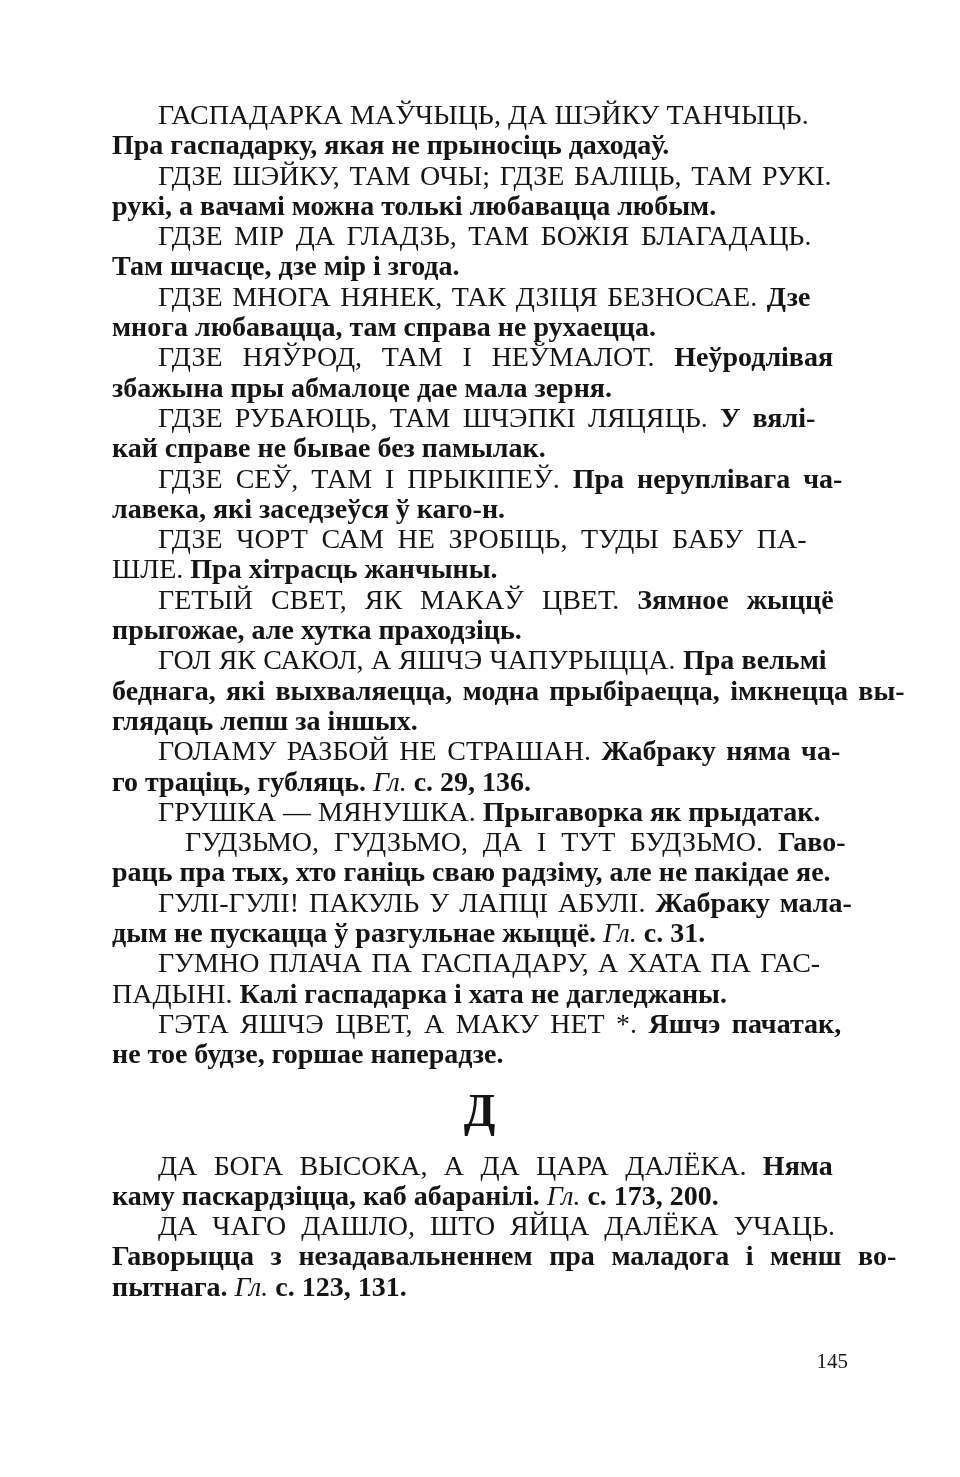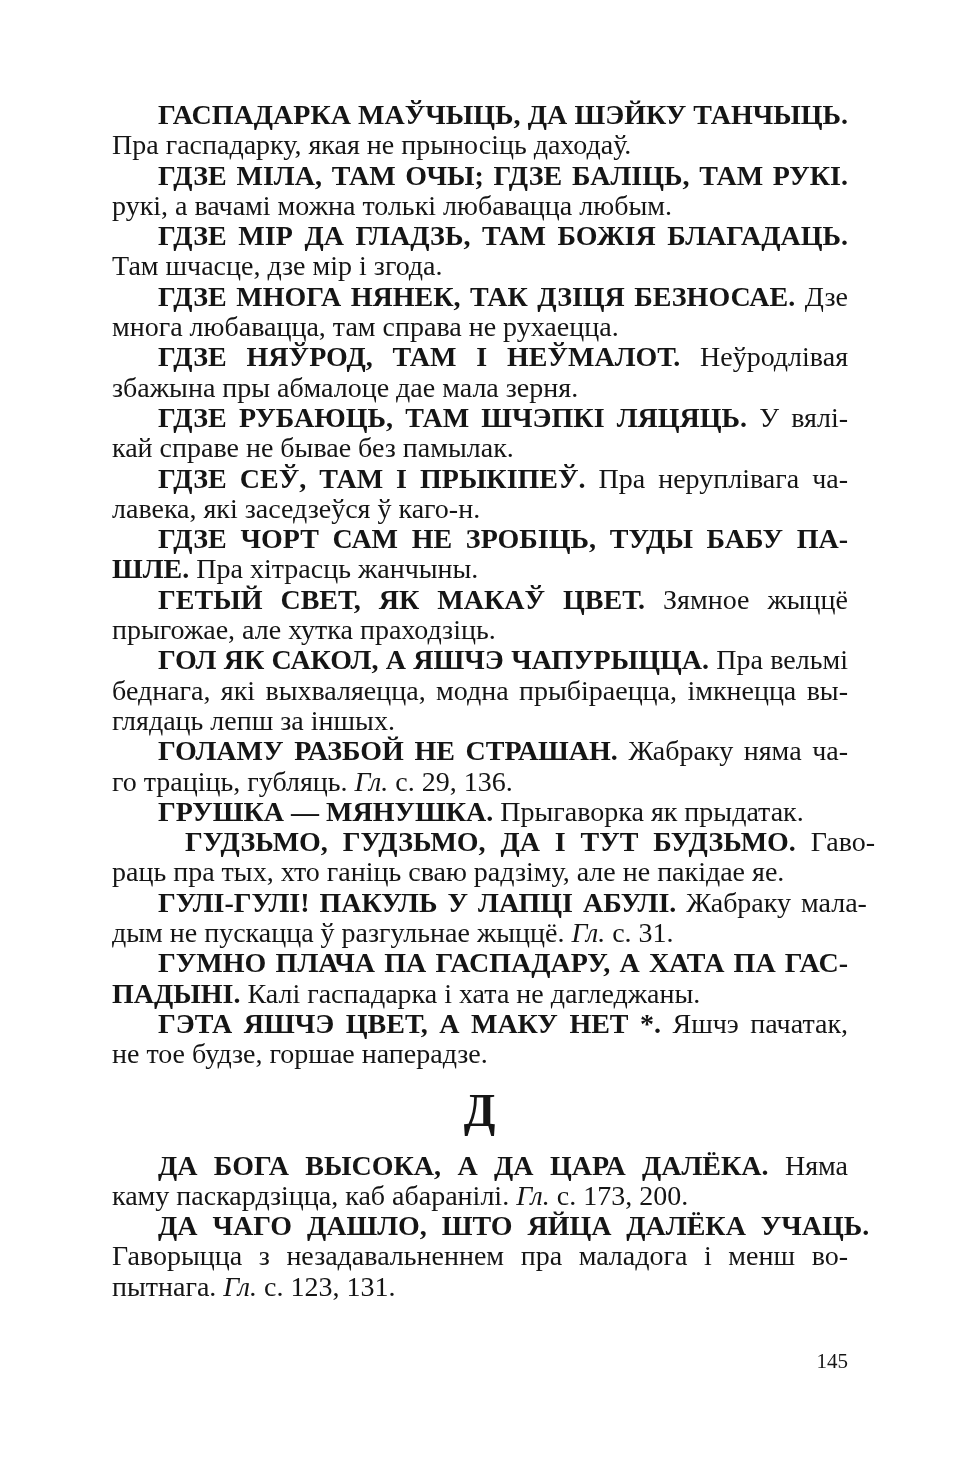--- a/index.html
+++ b/index.html
@@ -19,23 +19,23 @@
     top: 100px;
     width: 736px;
   }
   .line {
     height: 30.3px;
     line-height: 30.3px;
     font-size: 28px;
     white-space: nowrap;
   }
   .line.indent { padding-left: 46px; }
-  .seg.b { font-weight: 700; }
+  .seg.b { font-weight: 400; }
   .seg.i { font-style: italic; text-align: center; }
-  .seg.n { font-weight: 400; font-style: normal; }
+  .seg.n { font-weight: 700; font-style: normal; }
   .heading {
     height: 81px;
     line-height: 81px;
     text-align: center;
     font-weight: 700;
     font-size: 46px;
     letter-spacing: 1px;
   }
   .page-number {
     position: absolute;
@@ -50,21 +50,21 @@
 </head>
 <body>
 
 <div class="page">
   <div class="column" id="text-column">
       <div>
         <div class="line indent j"><span class="txt" style="word-spacing: 0.15625px;"><span class="seg b">ГАСПАДАРКА МАЎЧЫЦЬ, ДА ШЭЙКУ ТАНЧЫЦЬ.</span></span></div>
         <div class="line"><span class="txt"><span class="seg n">Пра гаспадарку, якая не прыносіць даходаў.</span></span></div>
       </div>
       <div>
-        <div class="line indent j"><span class="txt" style="word-spacing: 2.73884px;"><span class="seg b">ГДЗЕ МІЛА, ТАМ ОЧЫ; ГДЗЕ БАЛІЦЬ, ТАМ РУКІ.</span></span></div>
+        <div class="line indent j"><span class="txt" style="word-spacing: 2.73884px;"><span class="seg b">ГДЗЕ ШЭЙКУ, ТАМ ОЧЫ; ГДЗЕ БАЛІЦЬ, ТАМ РУКІ.</span></span></div>
         <div class="line"><span class="txt"><span class="seg n">рукі, а вачамі можна толькі любавацца любым.</span></span></div>
       </div>
       <div>
         <div class="line indent j"><span class="txt" style="word-spacing: 4.59896px;"><span class="seg b">ГДЗЕ МІР ДА ГЛАДЗЬ, ТАМ БОЖІЯ БЛАГАДАЦЬ.</span></span></div>
         <div class="line"><span class="txt"><span class="seg n">Там шчасце, дзе мір і згода.</span></span></div>
       </div>
       <div>
         <div class="line indent j"><span class="txt" style="word-spacing: 2.47135px;"><span class="seg b">ГДЗЕ МНОГА НЯНЕК, ТАК ДЗІЦЯ БЕЗНОСАЕ.</span><span class="seg n"> Дзе</span></span></div>
         <div class="line"><span class="txt"><span class="seg n">многа любавацца, там справа не рухаецца.</span></span></div>
       </div>

